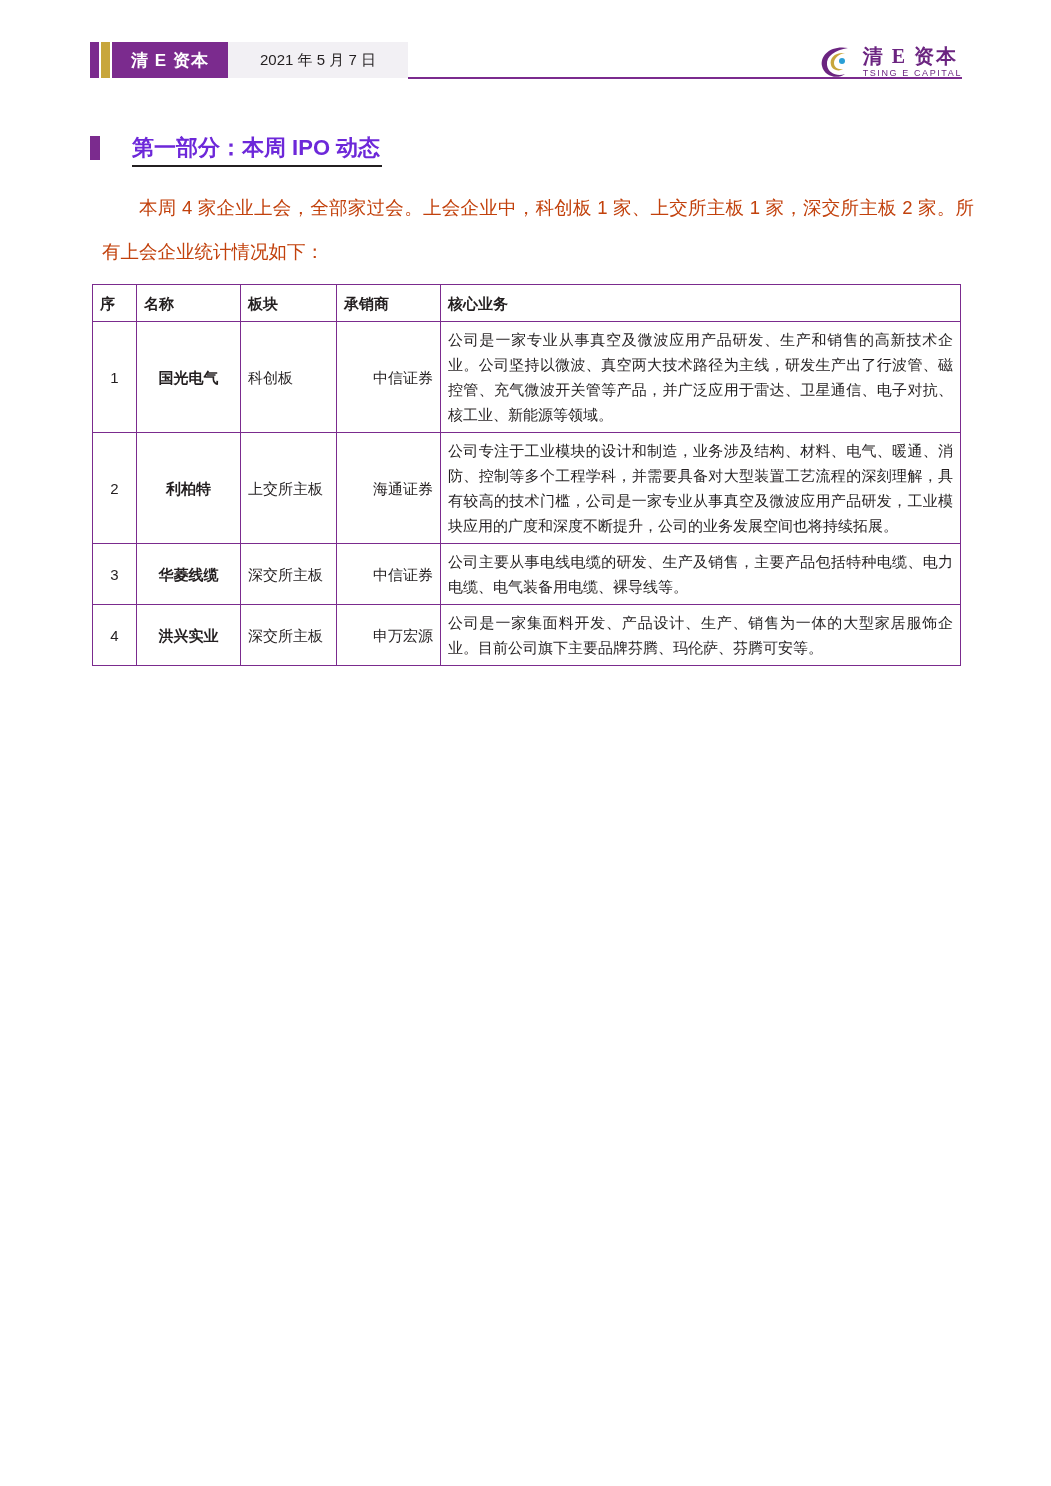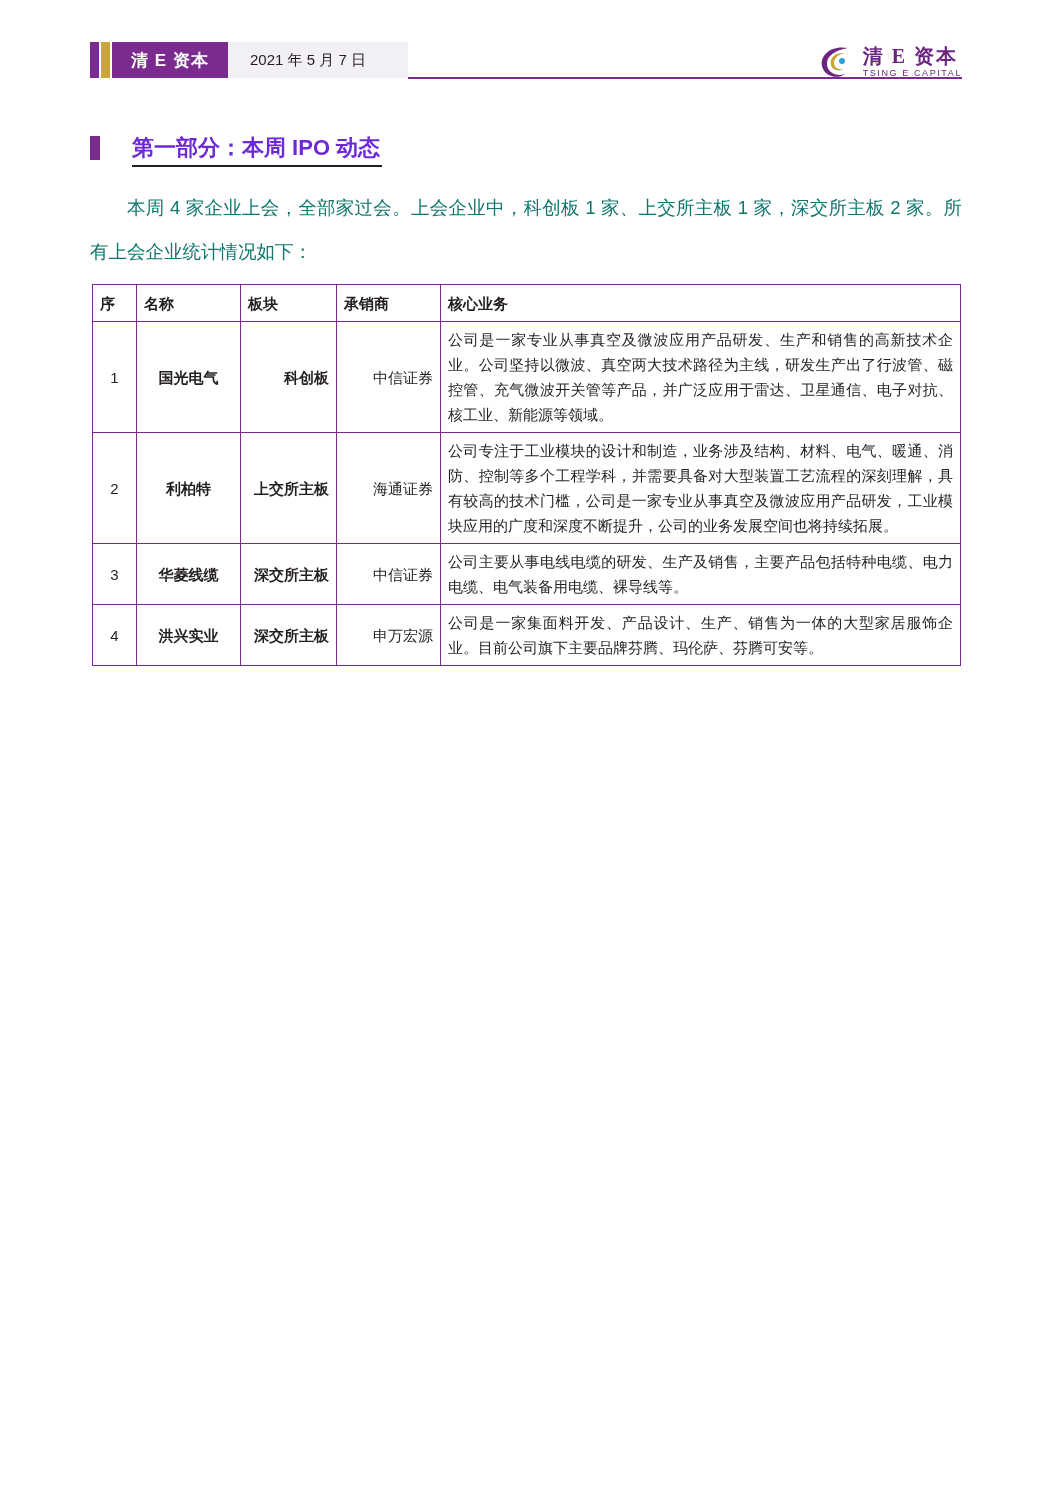--- a/index.html
+++ b/index.html
@@ -55,21 +55,21 @@
   }
   .hdr-date {
     position: absolute;
     left: 138px; top: 4px;
     width: 180px; height: 36px;
     background: #f2f0f4;
     color: #231f20;
     font-size: 15px;
     display: flex;
     align-items: center;
-    padding-left: 22px;
+    padding-left: 32px;
     box-sizing: border-box;
   }
   .hdr-rule {
     position: absolute;
     left: 318px;
     top: 39px;
     width: 554px;
     height: 2px;
     background: #7b2b8e;
   }
@@ -132,23 +132,24 @@
     width: 250px;
     height: 2px;
     background: #231f20;
   }
 
   
   .para {
     position: absolute;
     font-size: 18.5px;
     line-height: 44px;
-    color: #0f766e;
+    color: #c2410c;
     text-indent: 2em;
     text-align: justify;
+    margin-left: 12px;
   }
   .para1 {
     left: 90px;
     top: 186px;
     width: 872px;
   }
   .para2 {
     left: 90px;
     top: 893px;
     width: 872px;
@@ -183,21 +184,21 @@
     padding-bottom: 3px;
   }
   col.c-idx   { width: 44px; }
   col.c-name  { width: 104px; }
   col.c-board { width: 96px; }
   col.c-uw    { width: 104px; }
   col.c-biz   { width: 520px; }
 
   td.idx { text-align: center; font-size: 16px; }
   td.name { font-weight: bold; text-align: center; font-size: 16px; }
-  td.board { text-align: right; font-weight: bold; }
+  td.board { text-align: left; }
   td.uw { text-align: right; }
   td.biz { text-align: justify; }
 
   
   .footer-rule {
     position: absolute;
     left: 90px;
     top: 1340px;
     width: 872px;
     height: 2px;

